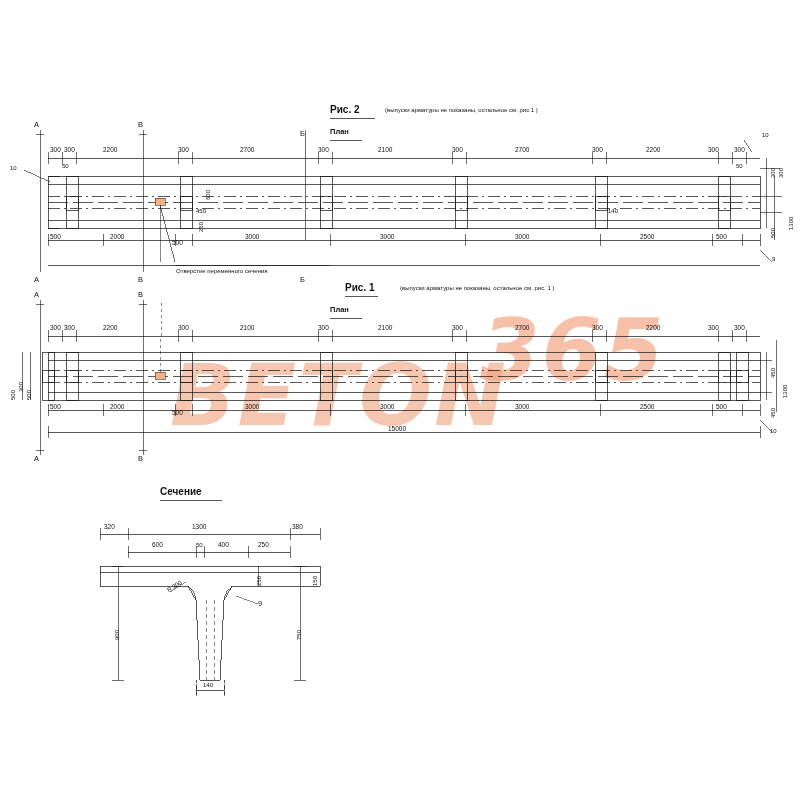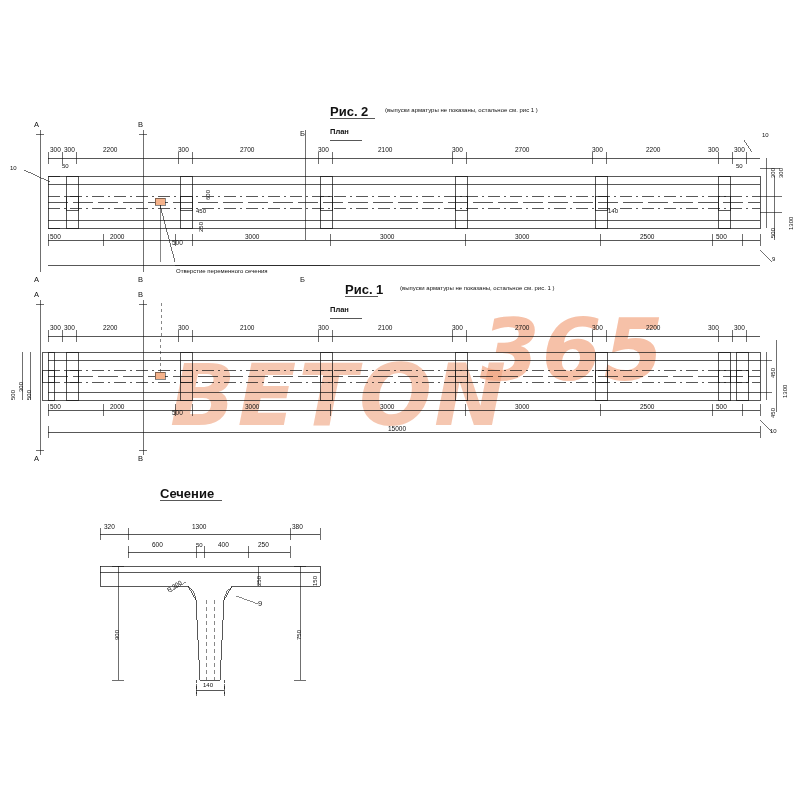--- a/index.html
+++ b/index.html
@@ -2,21 +2,21 @@
 <html><head>
 <meta charset="utf-8">
 <style>
   html,body{margin:0;padding:0;background:#ffffff;}
   body{width:800px;height:800px;position:relative;overflow:hidden;
        font-family:"Liberation Sans",sans-serif;color:#1a1a1a;}
   .canvas{position:absolute;left:0;top:0;width:800px;height:800px;}
   svg{position:absolute;left:0;top:0;width:800px;height:800px;}
   .lbl{position:absolute;font-size:6.5px;line-height:1;white-space:nowrap;color:#111;}
   .lbl.b{font-weight:bold;}
-  .lbl.t9{font-size:13px;}
+  .lbl.t9{font-size:10px;}
   .lbl.t8{font-size:7.5px;}
   .lbl.t6{font-size:6px;}
   .vert{transform:rotate(-90deg);transform-origin:left top;}
   .wm{position:absolute;pointer-events:none;}
   .wm-text{font-family:"DejaVu Sans",sans-serif;font-weight:bold;font-style:italic;
            font-size:86px;letter-spacing:2px;}
   .wm-365{color:#f2a07a;opacity:.65;}
   .wm-beton{color:#f0a27e;opacity:.6;}
 </style>
 </head>

